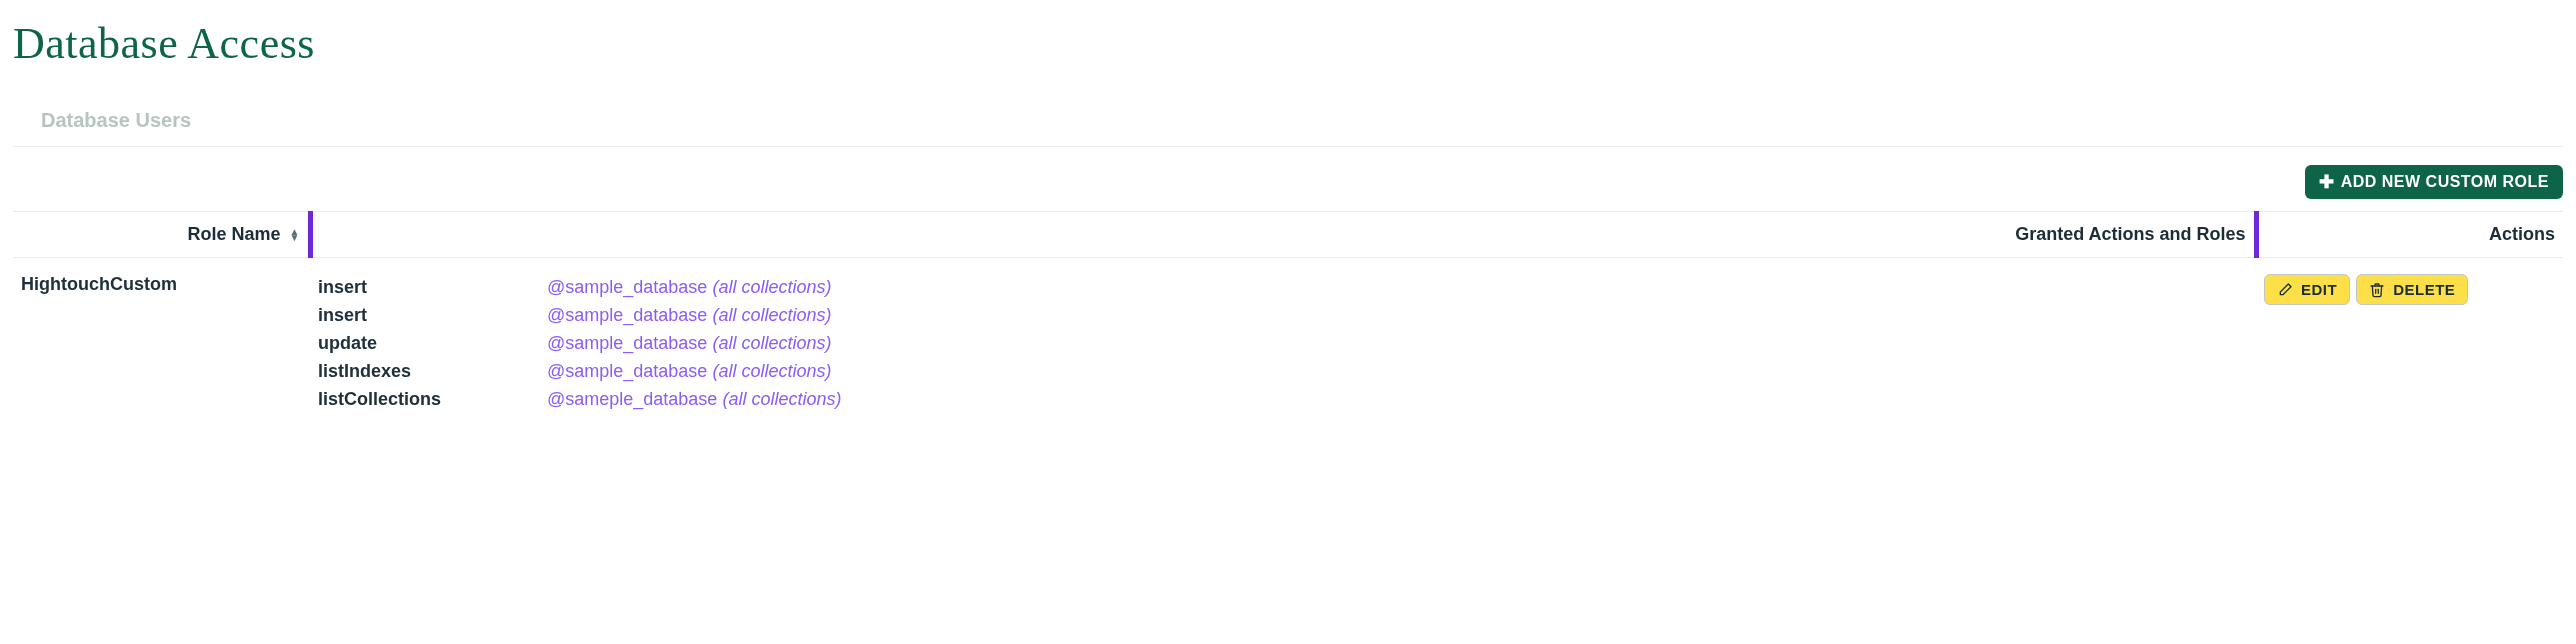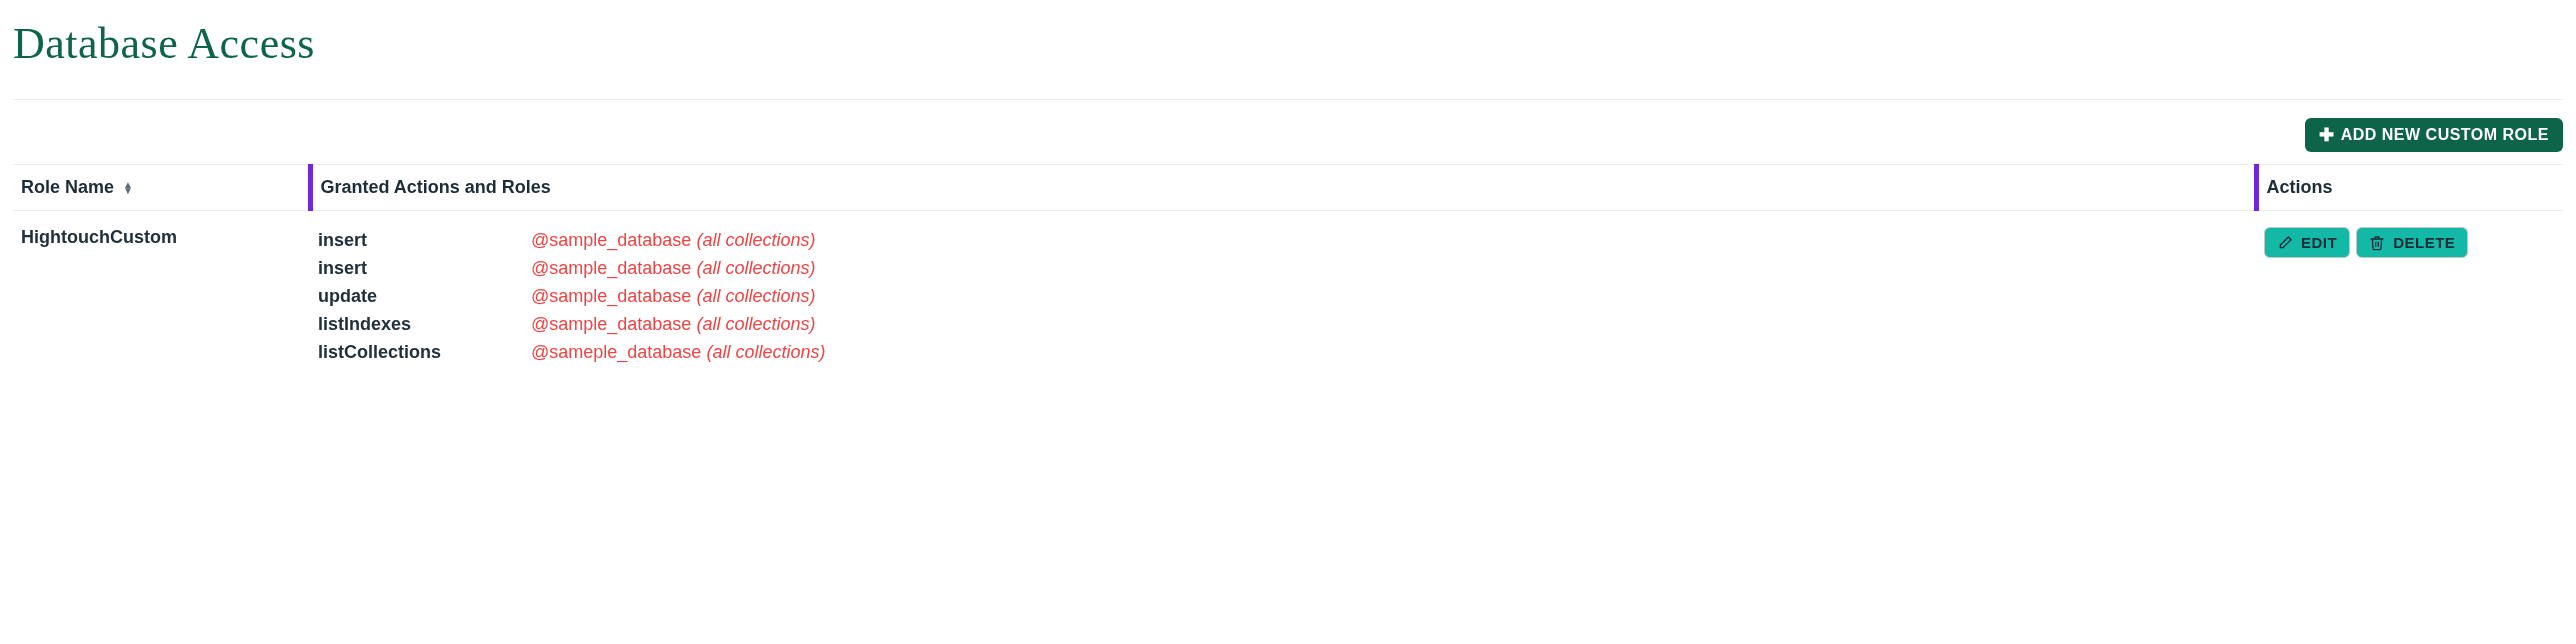--- a/index.html
+++ b/index.html
@@ -53,21 +53,21 @@
     display: flex;
     align-items: center;
     gap: 6px;
   }
   .add-btn .plus { font-size: 18px; line-height: 1; }
   table.roles {
     width: 100%;
     border-collapse: collapse;
   }
   table.roles thead th {
-    text-align: left;
+    text-align: right;
     font-size: 18px;
     font-weight: 700;
     color: #1c2d38;
     padding: 12px 8px;
     border-top: 1px solid #e8edeb;
     border-bottom: 1px solid #e8edeb;
   }
   table.roles thead th + th {
     border-left: 5px solid #6d28d9;
   }
@@ -75,47 +75,48 @@
     vertical-align: top;
     padding: 16px 8px;
     font-size: 18px;
   }
   .role-name-cell { font-weight: 700; width: 297px; }
   .actions-cell { width: 307px; text-align: left; }
   .sort-icon {
     display: inline-flex; flex-direction: column; line-height: 6px;
     margin-left: 4px; vertical-align: middle; font-size: 10px; color: #5d6c74;
   }
-  .granted-row { display: flex; gap: 0; line-height: 1.55; }
+  .granted-row { display: flex; gap: 16px; line-height: 1.55; }
   .granted-action { font-weight: 700; width: 213px; }
-  .granted-target { color: #ef4444; }
+  .granted-target { color: #8b5cf6; }
   .granted-target .scope { font-style: italic; }
   .row-actions { display: flex; gap: 6px; }
   .row-btn {
-    background: #14b8a6;
+    background: #fde047;
     border: 1px solid #c1c7c6;
     border-radius: 6px;
     padding: 6px 12px;
     font-size: 15px;
     font-weight: 700;
     letter-spacing: 0.5px;
     color: #1c2d38;
     cursor: pointer;
     display: flex;
     align-items: center;
     gap: 8px;
   }
   .row-btn svg { width: 16px; height: 16px; }
 </style>
 </head>
 <body>
 
 <h1 class="page-title">Database Access</h1>
 
 <div class="tabs">
+  <div class="tab">Database Users</div>
 </div>
 
 <div class="toolbar">
   <button class="add-btn">
     <span class="plus">✚</span>
     <span>ADD NEW CUSTOM ROLE</span>
   </button>
 </div>
 
 <table class="roles">

